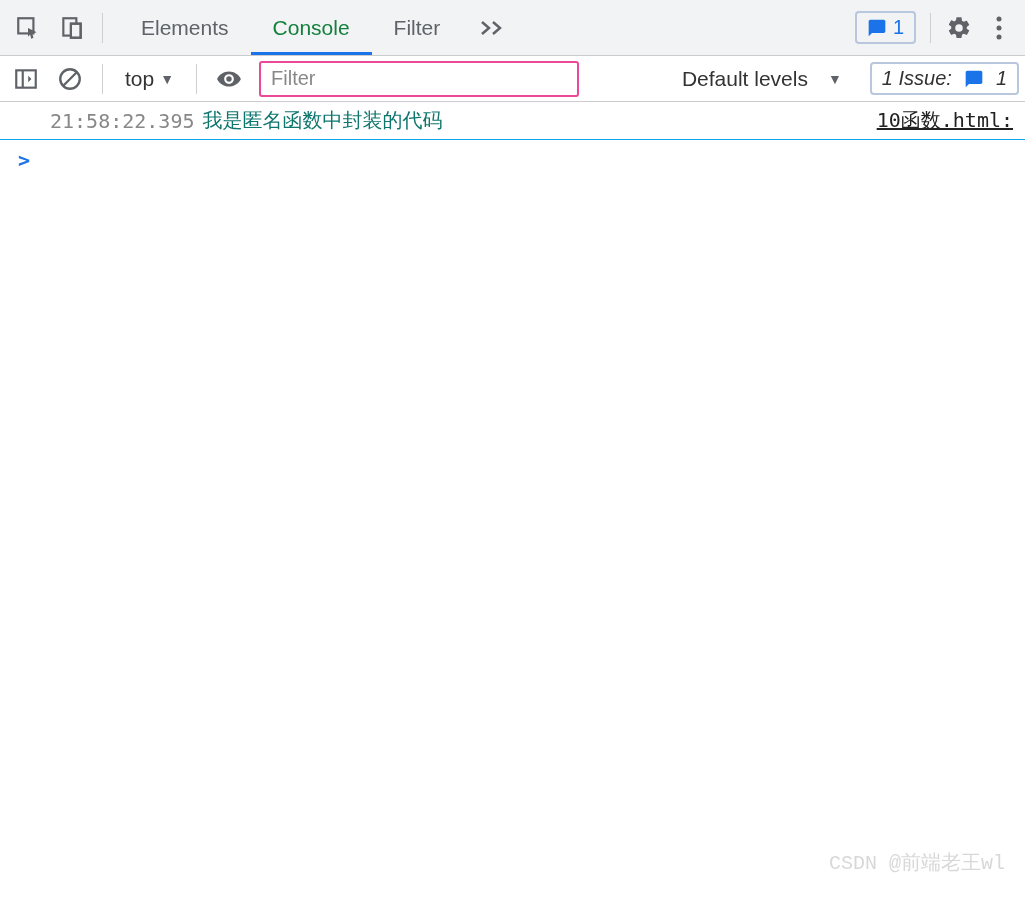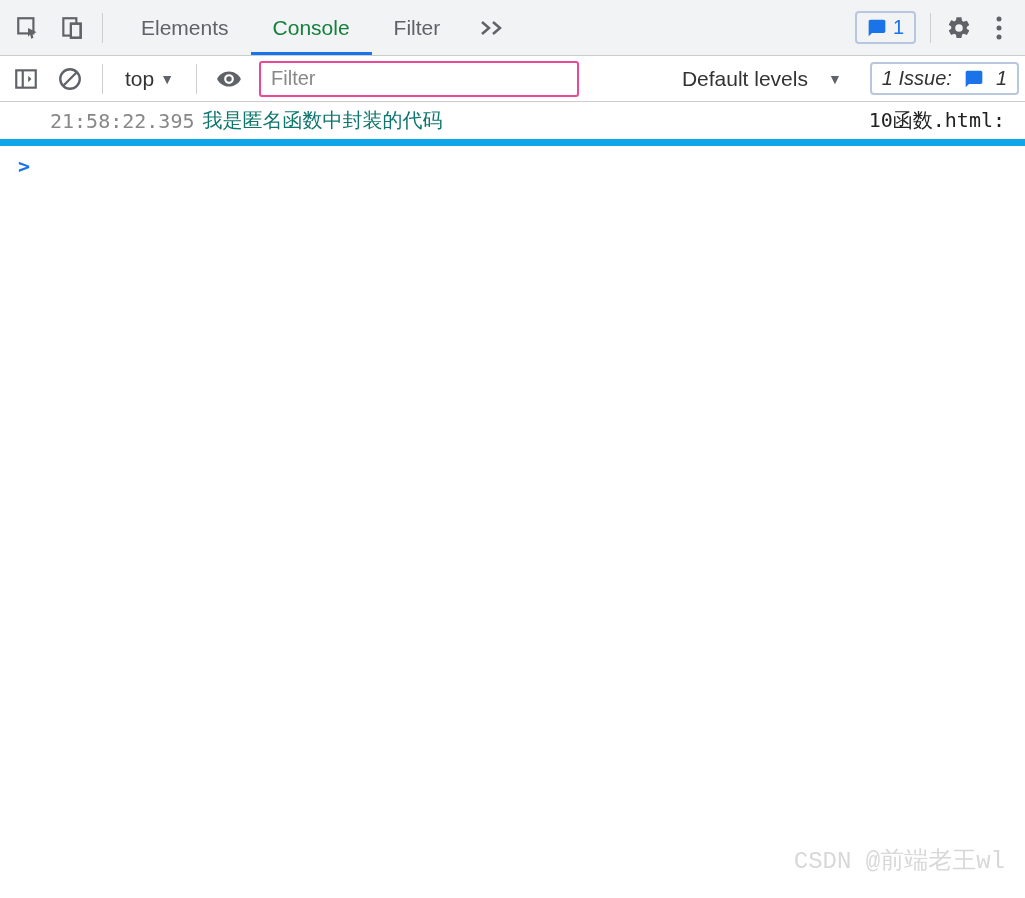--- a/index.html
+++ b/index.html
@@ -155,53 +155,54 @@
 .issues-badge svg { width: 20px; height: 20px; fill: #1a73e8; }
 
 .console-body {
   position: relative;
   height: calc(100% - 106px);
   font-family: Consolas, "Courier New", monospace;
 }
 .log-row {
   display: flex;
   align-items: center;
-  padding: 5px 20px 5px 50px;
-  border-bottom: 7px solid #0ea5e9;
+  padding: 5px 12px 5px 50px;
+  border-bottom: 1px solid #0ea5e9;
   font-size: 20px;
 }
 .log-time {
   color: #888;
   margin-right: 8px;
   font-family: Consolas, monospace;
 }
 .log-msg { color: #0f766e; }
 .log-source {
   margin-left: auto;
   color: #222;
+  text-decoration: underline;
   font-family: Consolas, monospace;
   cursor: pointer;
 }
 .prompt-row {
   display: flex;
   align-items: flex-start;
   padding: 8px 12px 8px 18px;
 }
 .prompt-caret {
   color: #1a73e8;
   font-size: 20px;
   font-weight: bold;
   font-family: Consolas, monospace;
 }
 .watermark {
   position: absolute;
   bottom: 18px;
   right: 20px;
   color: #d8d8d8;
-  font-size: 24px;
+  font-size: 20px;
   pointer-events: none;
   margin-top: 20px;
 }
 </style>
 </head>
 <body>
 
 <div class="toolbar">
   <div class="icon-btn">
     <svg viewBox="0 0 24 24" fill="none" stroke="currentColor" stroke-width="2">

